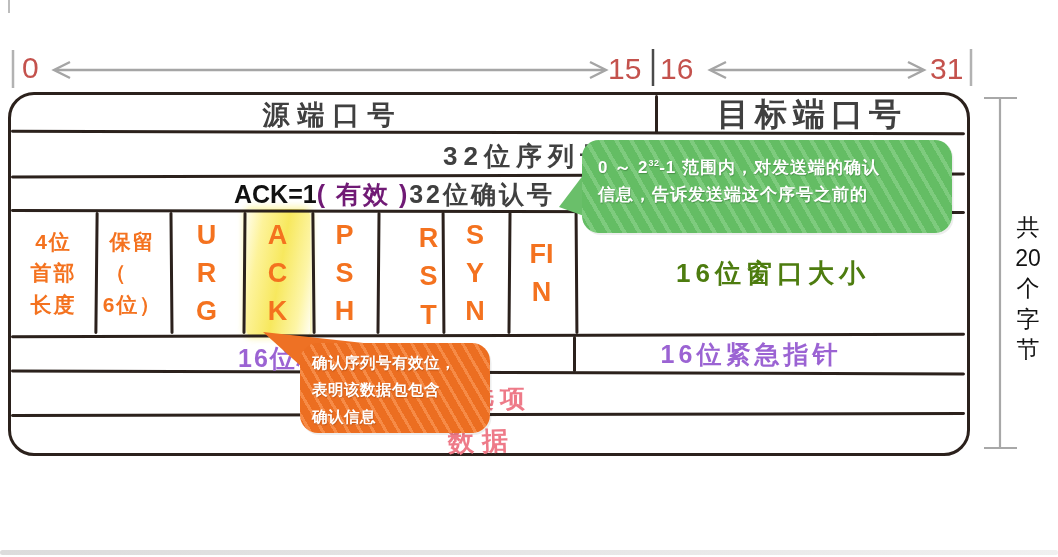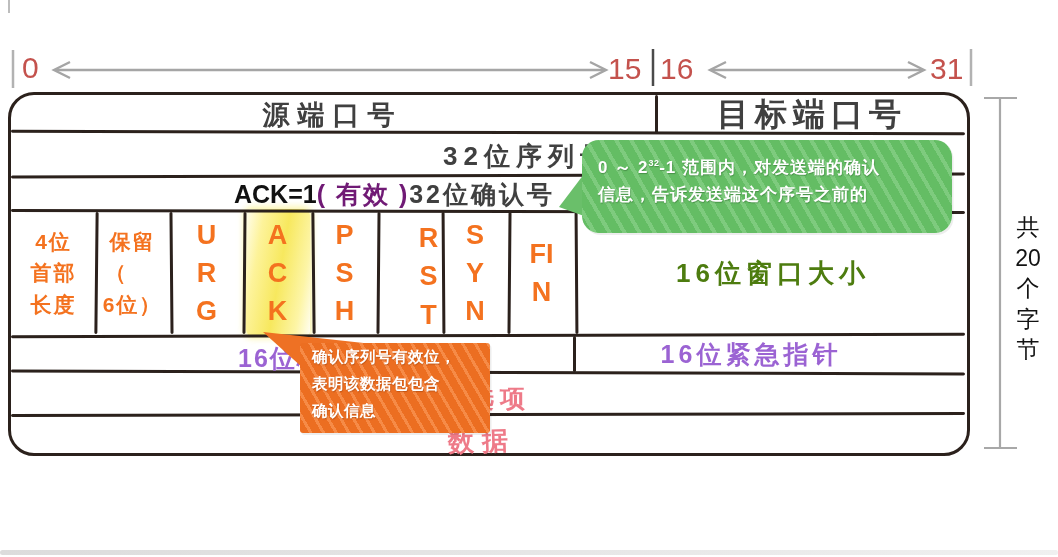--- a/index.html
+++ b/index.html
@@ -37,23 +37,23 @@
     position:absolute;z-index:6;border-radius:17px;color:#fff;font-weight:bold;
     box-shadow:1.5px 2px 0 rgba(0,0,0,.07);
   }
   .note-green{
     left:582px;top:140px;width:370px;height:93px;box-sizing:border-box;padding:11px 16px;
     background:repeating-linear-gradient(60deg,#64bd64 0 9px,#7ecb7e 9px 13px);
     font-size:17px;line-height:27px;letter-spacing:1px;
     text-shadow:0.6px 0.8px 1px rgba(50,110,50,.55);
   }
   .note-orange{
-    left:300px;top:343px;width:190px;height:90px;box-sizing:border-box;padding:0 12px;
+    left:300px;top:343px;width:190px;height:90px;box-sizing:border-box;padding:6px 12px;
     background:repeating-linear-gradient(60deg,#ec6e21 0 8px,#f68b47 8px 11px);
-    font-size:15.5px;line-height:27px;letter-spacing:0.5px;border-radius:3px;
+    font-size:15.5px;line-height:27px;letter-spacing:0.5px;border-radius:18px;
     text-shadow:0.6px 0.8px 1px rgba(150,60,10,.5);
   }
   .note sup{font-size:9px;vertical-align:7px;letter-spacing:0;font-family:Liberation Mono, monospace;}
   .tailsvg{position:absolute;left:0;top:0;z-index:5;pointer-events:none;}
   .rulersvg{position:absolute;left:0;top:0;z-index:1;pointer-events:none;}
   .purple{color:#9b63d3;font-weight:600;}
   .pink{color:#ee7a88;font-weight:600;}
   
   .side-label{position:absolute;left:1006px;top:212px;width:44px;text-align:center;z-index:3;
               color:#121212;font-size:23px;line-height:30.5px;}

